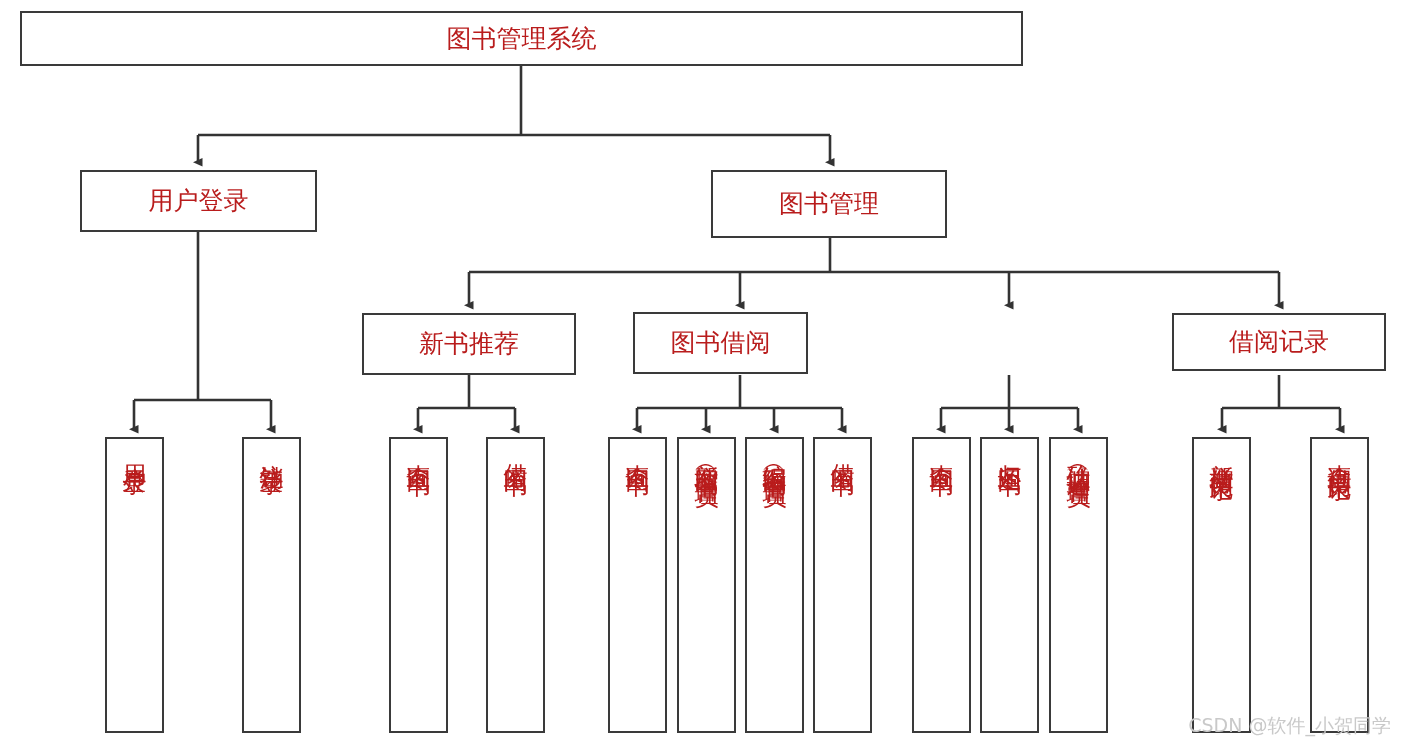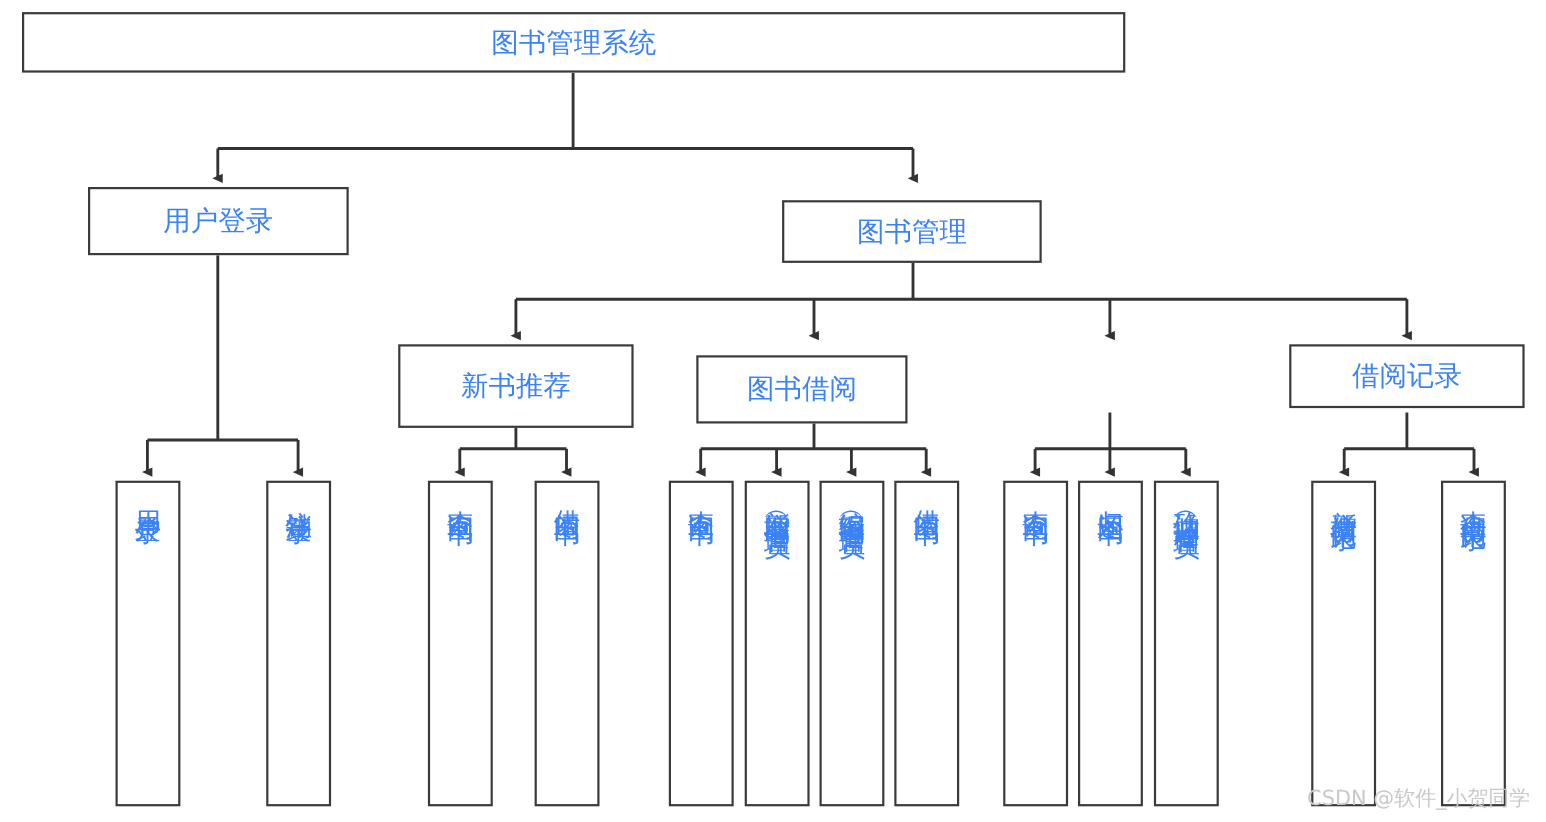--- a/index.html
+++ b/index.html
@@ -29,21 +29,21 @@
     position: absolute;
     box-sizing: border-box;
     background: #ffffff;
     border: 2px solid #3a3a3a;
     display: flex;
     align-items: center;
     justify-content: center;
     z-index: 2;
   }
   .node .label {
-    color: #3b82f6;
+    color: #b91c1c;
     line-height: 1.18;
     text-align: center;
     white-space: nowrap;
   }
   
   .node.h .label {
     font-size: 25px;
   }
   .node.root .label {
     font-size: 25px;
@@ -128,28 +128,28 @@
     </g>
   </svg>
 
   <div class="node h root" style="left:20px; top:11px; width:1003px; height:55px;">
     <span class="label">图书管理系统</span>
   </div>
 
   <div class="node h" style="left:80px; top:170px; width:237px; height:62px;">
     <span class="label">用户登录</span>
   </div>
-  <div class="node h" style="left:711px; top:182px; width:236px; height:57px;">
+  <div class="node h" style="left:711px; top:170px; width:236px; height:68px;">
     <span class="label">图书管理</span>
   </div>
 
-  <div class="node h" style="left:362px; top:313px; width:214px; height:76px;">
+  <div class="node h" style="left:362px; top:313px; width:214px; height:62px;">
     <span class="label">新书推荐</span>
   </div>
-  <div class="node h" style="left:633px; top:323px; width:192px; height:62px;">
+  <div class="node h" style="left:633px; top:312px; width:175px; height:62px;">
     <span class="label">图书借阅</span>
   </div>
   <div class="node h" style="left:1172px; top:313px; width:214px; height:58px;">
     <span class="label">借阅记录</span>
   </div>
 
   <div class="node v" style="left:105px; top:437px; width:59px; height:296px;">
     <span class="label">用户登录</span>
   </div>
   <div class="node v" style="left:242px; top:437px; width:59px; height:296px;">

